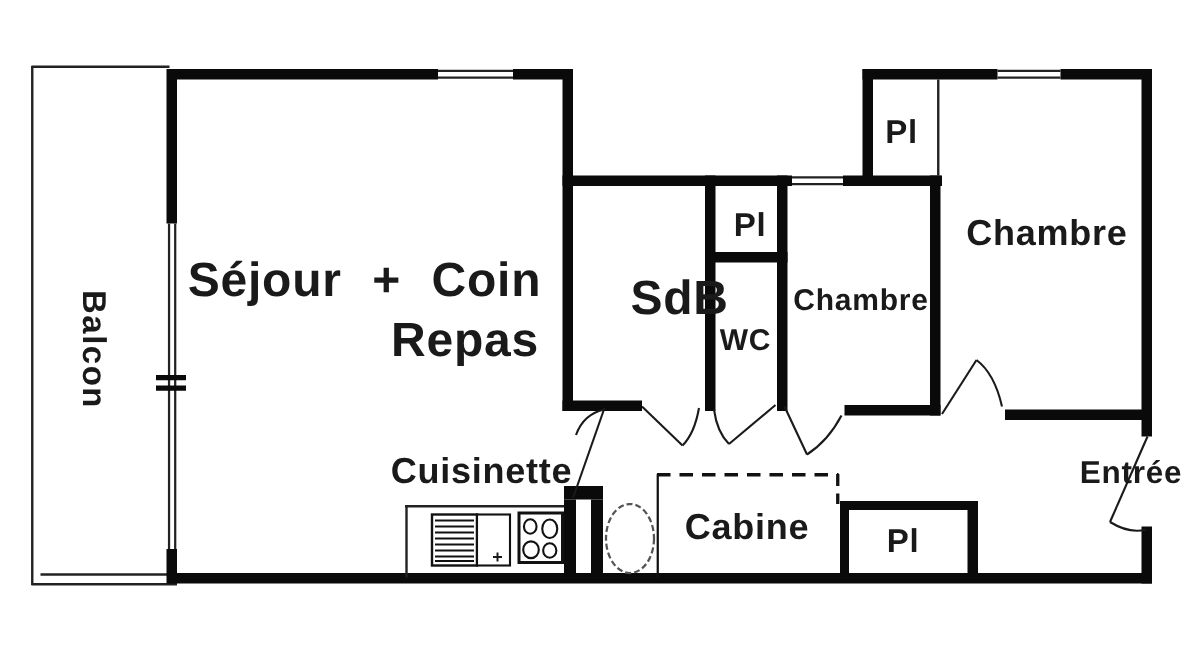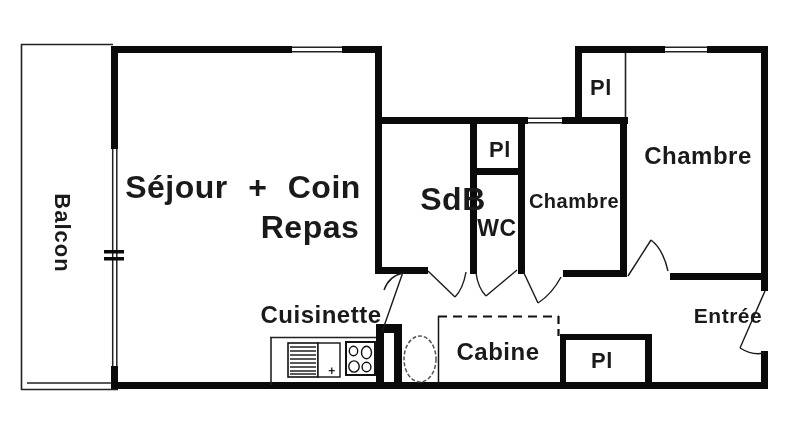--- a/index.html
+++ b/index.html
@@ -8,21 +8,21 @@
     font-family:"Liberation Sans", sans-serif;overflow:hidden;
   }
   .plan svg{position:absolute;left:0;top:0;}
   .lbl{
     position:absolute;transform:translate(-50%,-50%);
     font-weight:bold;color:#1a1a1a;white-space:nowrap;letter-spacing:.5px;
   }
   .lbl.rot{transform:translate(-50%,-50%) rotate(90deg);}
   .f27{font-size:32px;}
   .f24{font-size:24px;}
-  .f23{font-size:23px;}
+  .f23{font-size:20px;}
   .f22{font-size:22px;}
   .f21{font-size:21px;}
   .f20{font-size:20px;}
   .f12{font-size:12px;}
   .wsp{word-spacing:11px;}
 </style>
 </head>
 <body>
 
 <div class="plan">
@@ -156,17 +156,17 @@
   <div class="lbl f22" style="left:601px;top:88px;">Pl</div>
 
   <div class="lbl f24" style="left:698px;top:156px;">Chambre</div>
 
   <div class="lbl f24" style="left:498px;top:352px;">Cabine</div>
 
   <div class="lbl f24" style="left:321px;top:315px;">Cuisinette</div>
 
   <div class="lbl f22" style="left:602px;top:361px;">Pl</div>
 
-  <div class="lbl f21" style="left:728px;top:316px;">Entrée</div>
+  <div class="lbl f21" style="left:754px;top:316px;">Entrée</div>
 
   <div class="lbl f12" style="left:332px;top:371px;">+</div>
 
 </div>
 
 </body></html>

